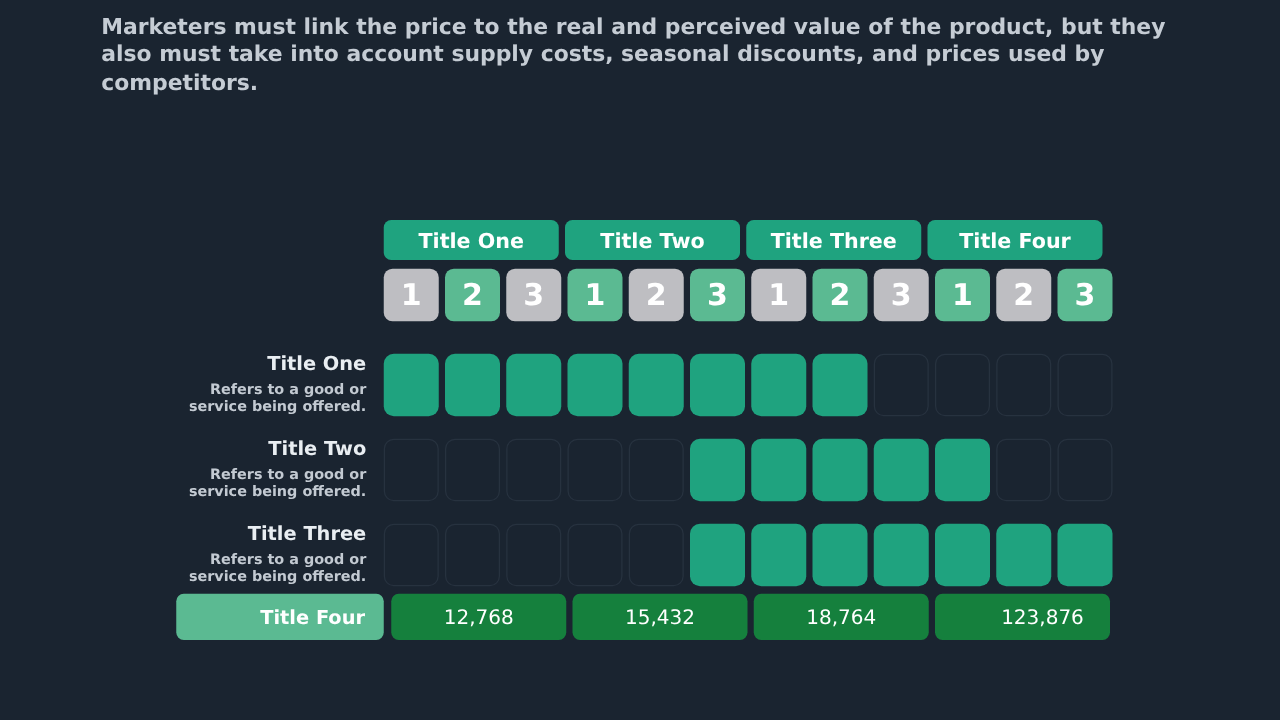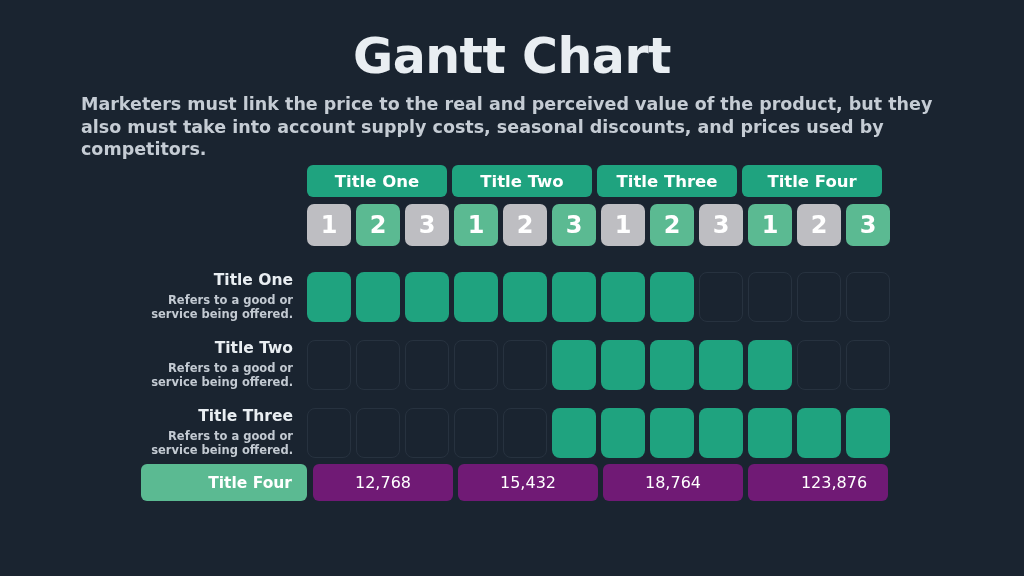--- a/index.html
+++ b/index.html
@@ -91,33 +91,32 @@
   .totalslabel{
     width:166px;flex:0 0 166px;height:37px;
     background:#5bba92;border-radius:6px;
     display:flex;align-items:center;justify-content:flex-end;
     padding-right:15px;box-sizing:border-box;
     color:#ffffff;font-size:15.5px;font-weight:bold;
     margin-right:6px;
   }
   .total{
     flex:0 0 140px;width:140px;height:37px;margin-right:5px;
-    background:#701a75;border-radius:6px;
+    background:#15803d;border-radius:6px;
     display:flex;align-items:center;justify-content:center;
     color:#ffffff;font-size:16px;font-weight:500;
     box-sizing:border-box;
   }
   .total:last-child{margin-right:0;padding-left:32px;}
 </style>
 </head>
 <body>
 
 <div class="slide">
 
-  <h1 class="title">Gantt Chart</h1>
   <p class="subtitle">Marketers must link the price to the real and perceived value of the product, but they also must take into account supply costs, seasonal discounts, and prices used by competitors.</p>
 
   <div class="chart">
 
     <div class="row grouprow">
       <div class="labelcol"></div>
       <div class="cellscol">
         <div class="group">
             <span>Title One</span>
           </div>

